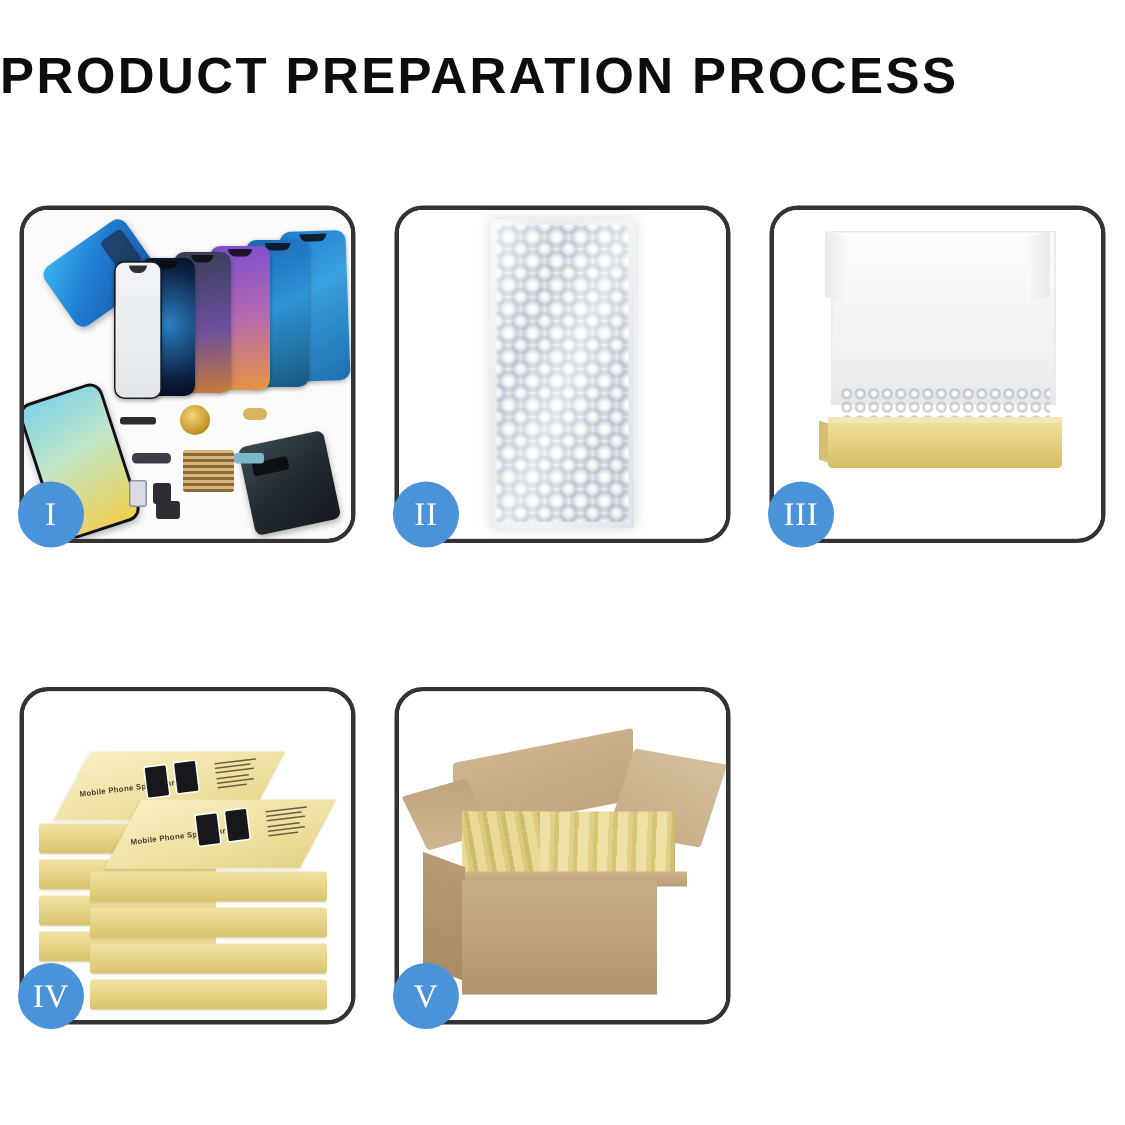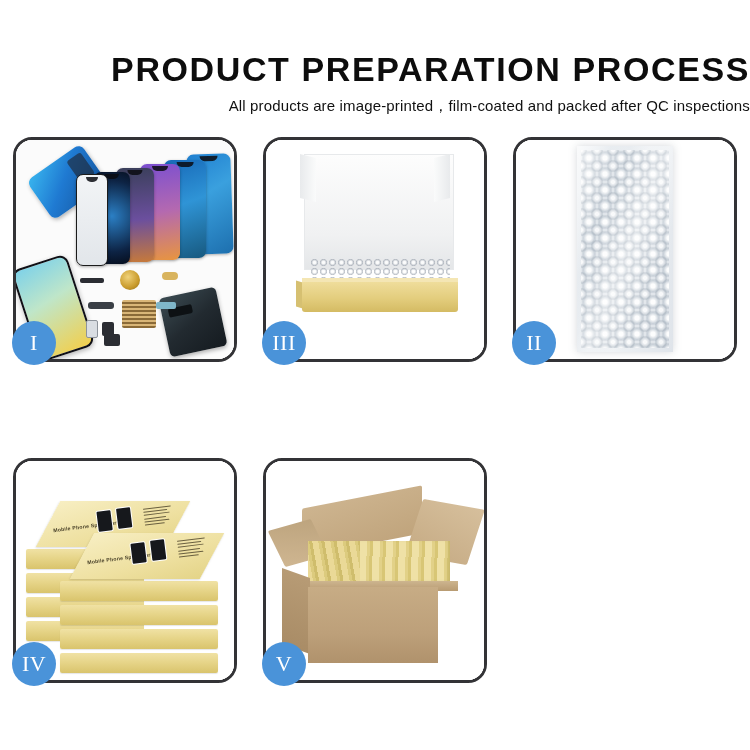--- a/index.html
+++ b/index.html
@@ -10,22 +10,22 @@
   body {
     width: 750px;
     height: 750px;
     overflow: hidden;
     font-family: "Liberation Sans", sans-serif;
     position: relative;
   }
 
   
   .header {
-    padding-top: 52px;
-    text-align: right;
+    padding-top: 34px;
+    text-align: left;
   }
   .title {
     font-size: 34px;
     font-weight: bold;
     letter-spacing: 1.6px;
     color: #0d0d0d;
     line-height: 1.05;
     white-space: nowrap;
   }
   .subtitle {
@@ -327,21 +327,20 @@
   .c6-tab2 {
     position:absolute; left:58px; top:152px; width:16px; height:14px;
     background:#a98d66;
   }
 </style>
 </head>
 <body>
 
 <div class="header">
   <div class="title">PRODUCT PREPARATION PROCESS</div>
-  <div class="subtitle">All products are image-printed，film-coated and packed after QC inspections</div>
 </div>
 
 <div class="grid">
 
   <div class="panel">
     <div class="panel-inner">
       <div class="p1-bg"></div>
       <div class="phone-tilt"></div>
       <div class="screen-fan">
         <div class="scr s1">
@@ -375,43 +374,43 @@
         <div class="prt flex-e"></div>
         <div class="prt flex-f"></div>
         <div class="prt flex-g"></div>
       </div>
     </div>
     <div class="badge">I</div>
   </div>
 
   <div class="panel">
     <div class="panel-inner">
+      <div class="bw-bg"></div>
+      <div class="bubble-pack">
+        <div class="bubbles"></div>
+        <div class="bubbles2"></div>
+        <div class="bw-sheen"></div>
+      </div>
+    </div>
+    <div class="badge">II</div>
+  </div>
+
+  <div class="panel">
+    <div class="panel-inner">
       <div class="b3-bg"></div>
       <div class="lid-back"></div>
       <div class="lid-flap-l"></div>
       <div class="lid-flap-r"></div>
       <div class="box3-inner"></div>
       <div class="box3-side-l"></div>
       <div class="box3-side-r"></div>
       <div class="box3-lip"></div>
       <div class="box3-front"></div>
     </div>
     <div class="badge">III</div>
-  </div>
-
-  <div class="panel">
-    <div class="panel-inner">
-      <div class="bw-bg"></div>
-      <div class="bubble-pack">
-        <div class="bubbles"></div>
-        <div class="bubbles2"></div>
-        <div class="bw-sheen"></div>
-      </div>
-    </div>
-    <div class="badge">II</div>
   </div>
 
   <div class="panel">
     <div class="panel-inner">
       <div class="b4-bg"></div>
       <div class="stack">
 
         <div class="sbox" style="left:6px;  top:72px;  width:118px;"></div>
         <div class="sbox" style="left:6px;  top:96px;  width:118px;"></div>
         <div class="sbox" style="left:6px;  top:120px; width:118px;"></div>

